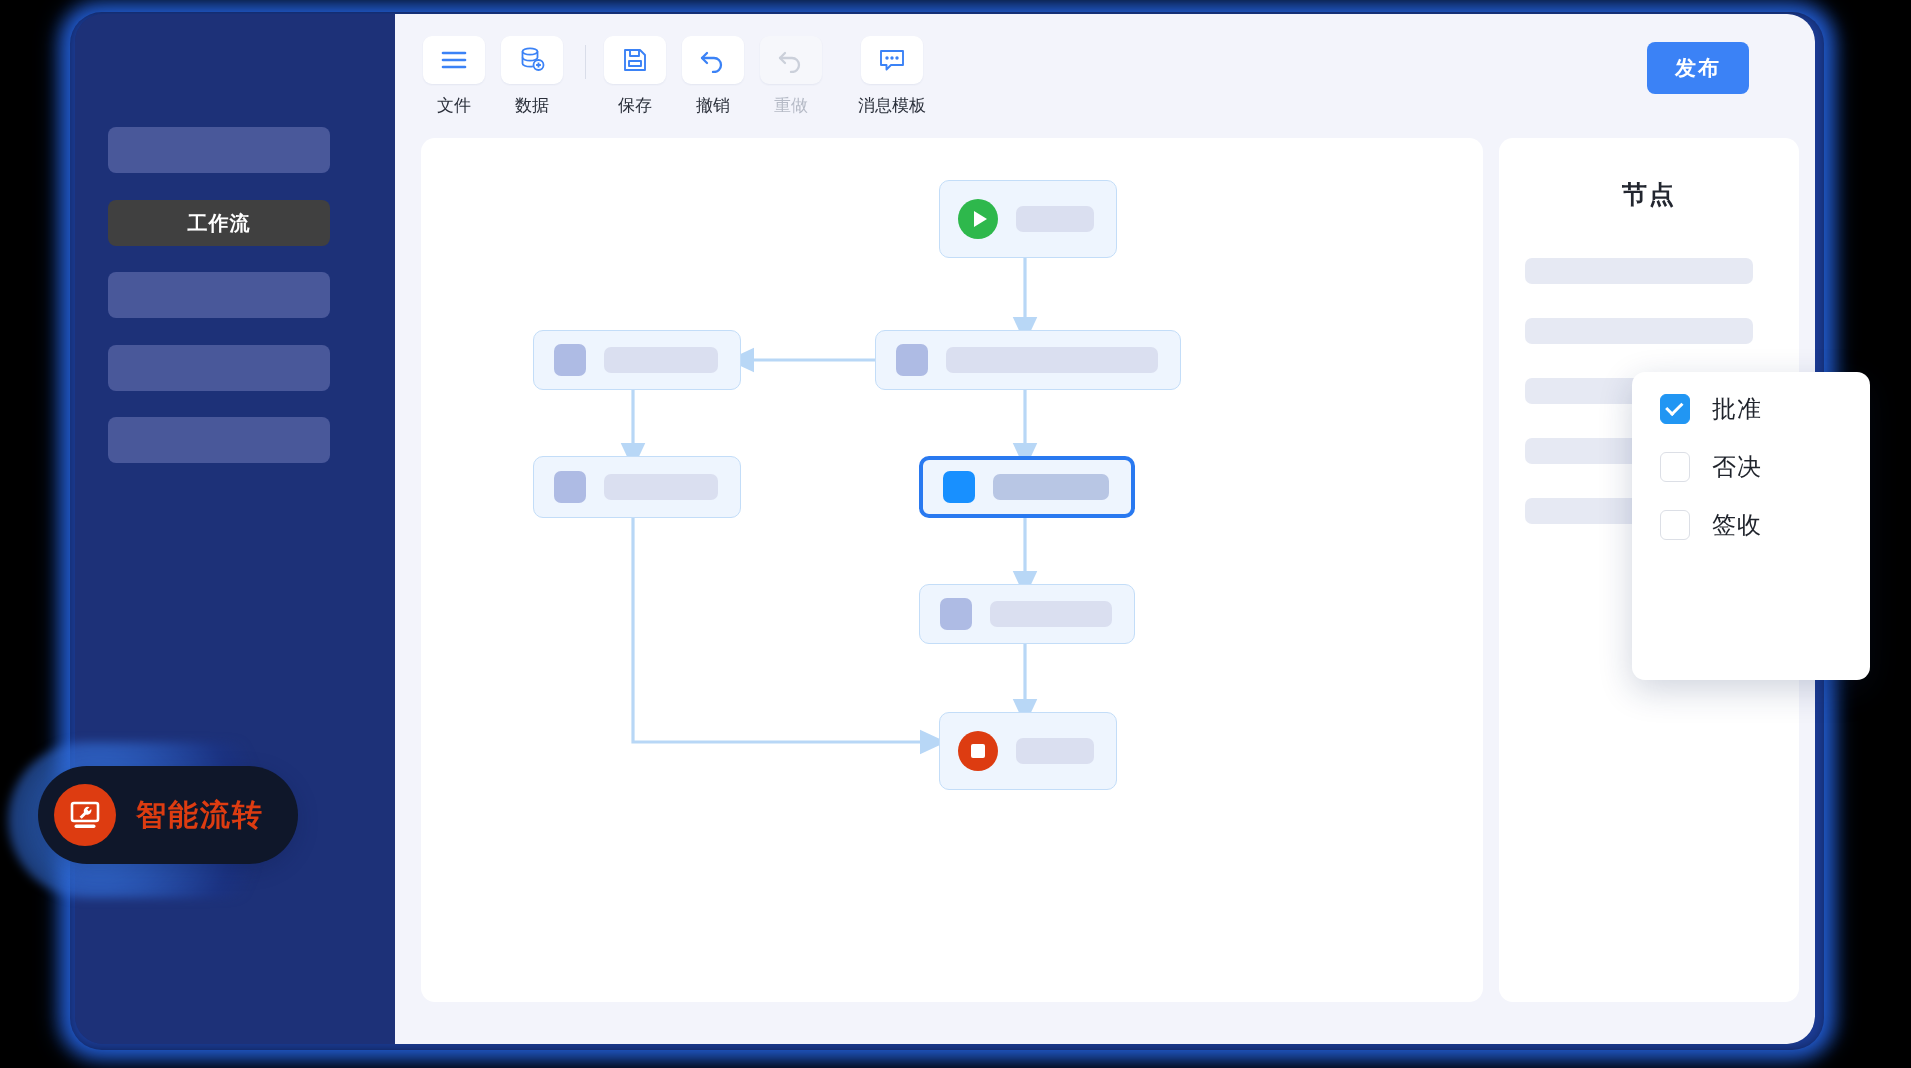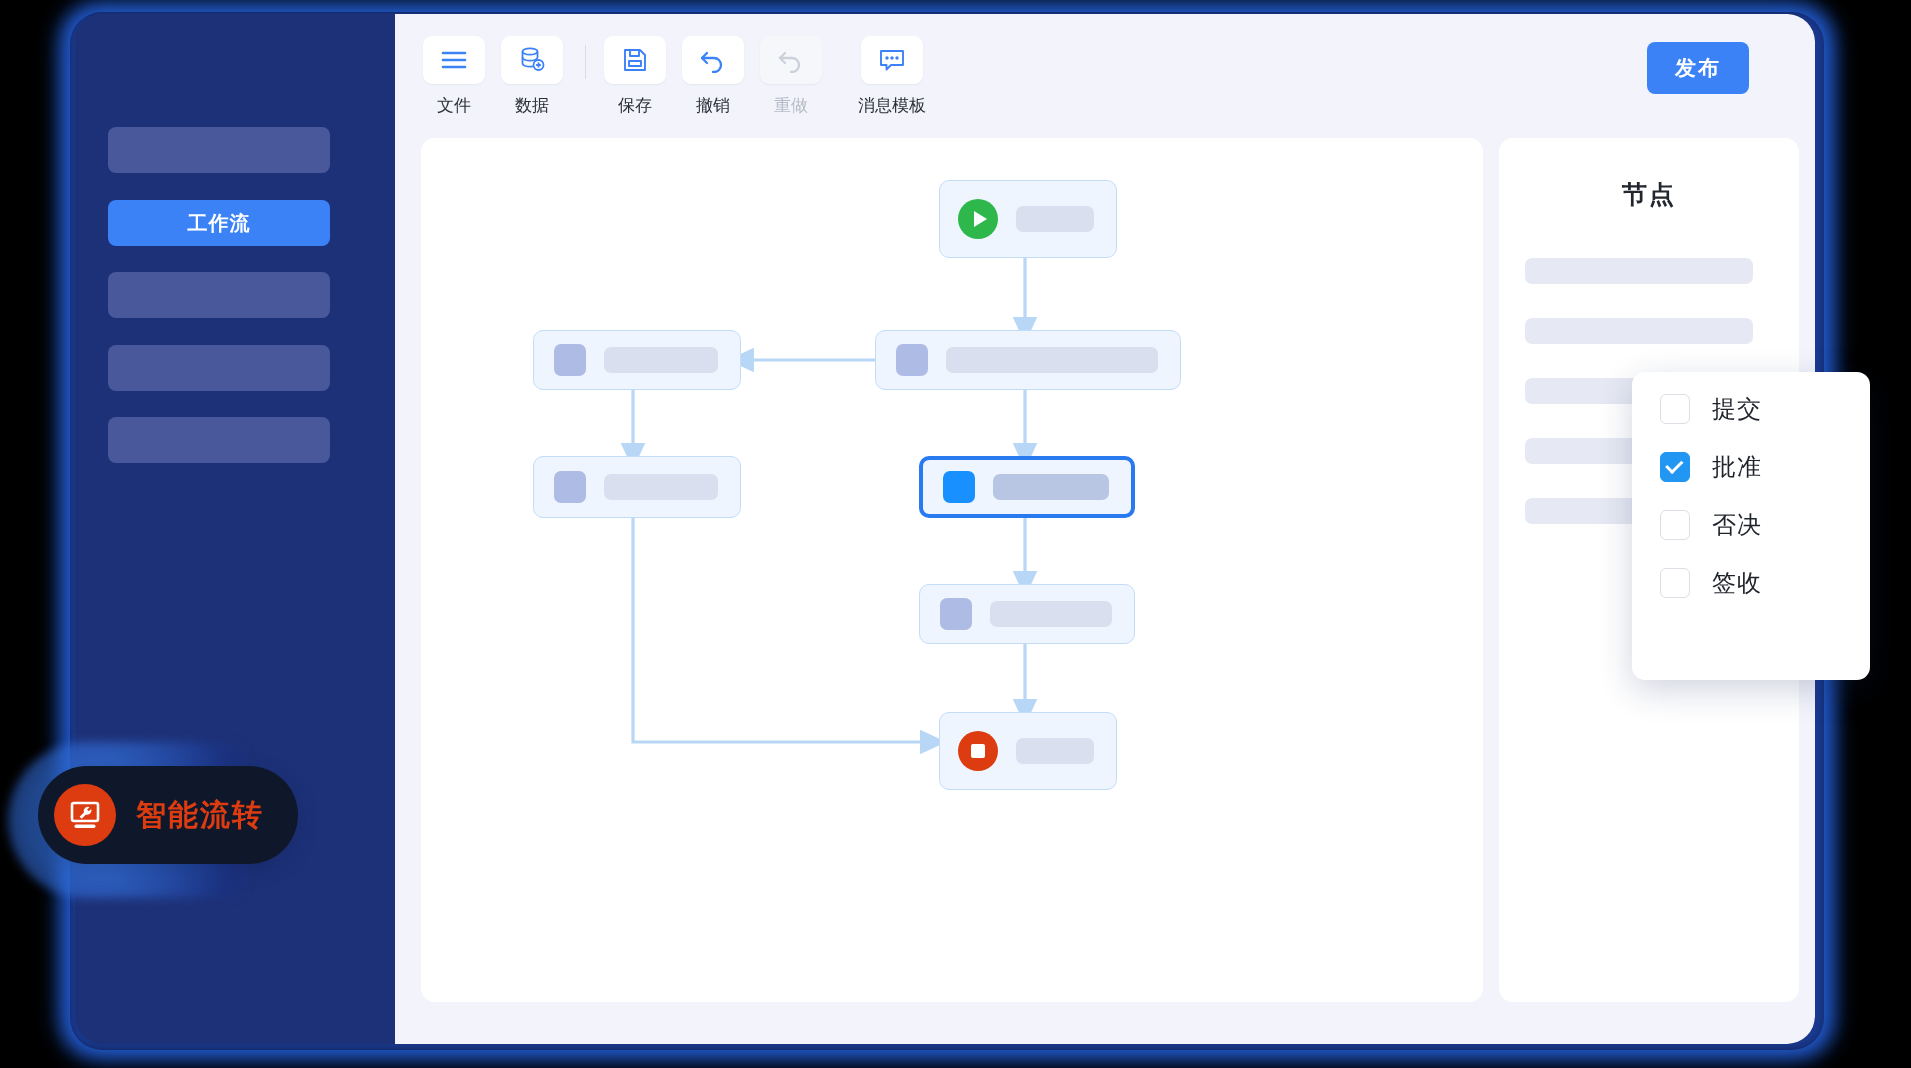--- a/index.html
+++ b/index.html
@@ -30,21 +30,21 @@
   
   .sidebar{
     position:absolute;left:0;top:0;width:320px;height:100%;
     background:#1d3178;
   }
   .side-item{
     position:absolute;left:33px;width:222px;height:46px;border-radius:8px;
     background:#49589a;
   }
   .side-item.active{
-    background:#3b82f6;
+    background:#404040;
     display:flex;align-items:center;justify-content:center;
     color:#fff;font-size:20px;font-weight:bold;letter-spacing:1px;
   }
 
   
   .app{
     position:absolute;left:320px;top:0;right:0;bottom:0;
     background:#f3f4fb;border-radius:0 26px 26px 0;
   }
 
@@ -348,24 +348,20 @@
         <div class="pal-bar" style="top:180px"></div>
         <div class="pal-bar" style="top:240px"></div>
         <div class="pal-bar" style="top:300px"></div>
         <div class="pal-bar" style="top:360px"></div>
       </div>
 
     </div>
   </div>
 
   <div class="popup">
-    <div class="cb-row">
-      <span class="cb"></span>
-      <span class="cb-lab">提交</span>
-    </div>
     <div class="cb-row">
       <span class="cb on"></span>
       <span class="cb-lab">批准</span>
     </div>
     <div class="cb-row">
       <span class="cb"></span>
       <span class="cb-lab">否决</span>
     </div>
     <div class="cb-row">
       <span class="cb"></span>

